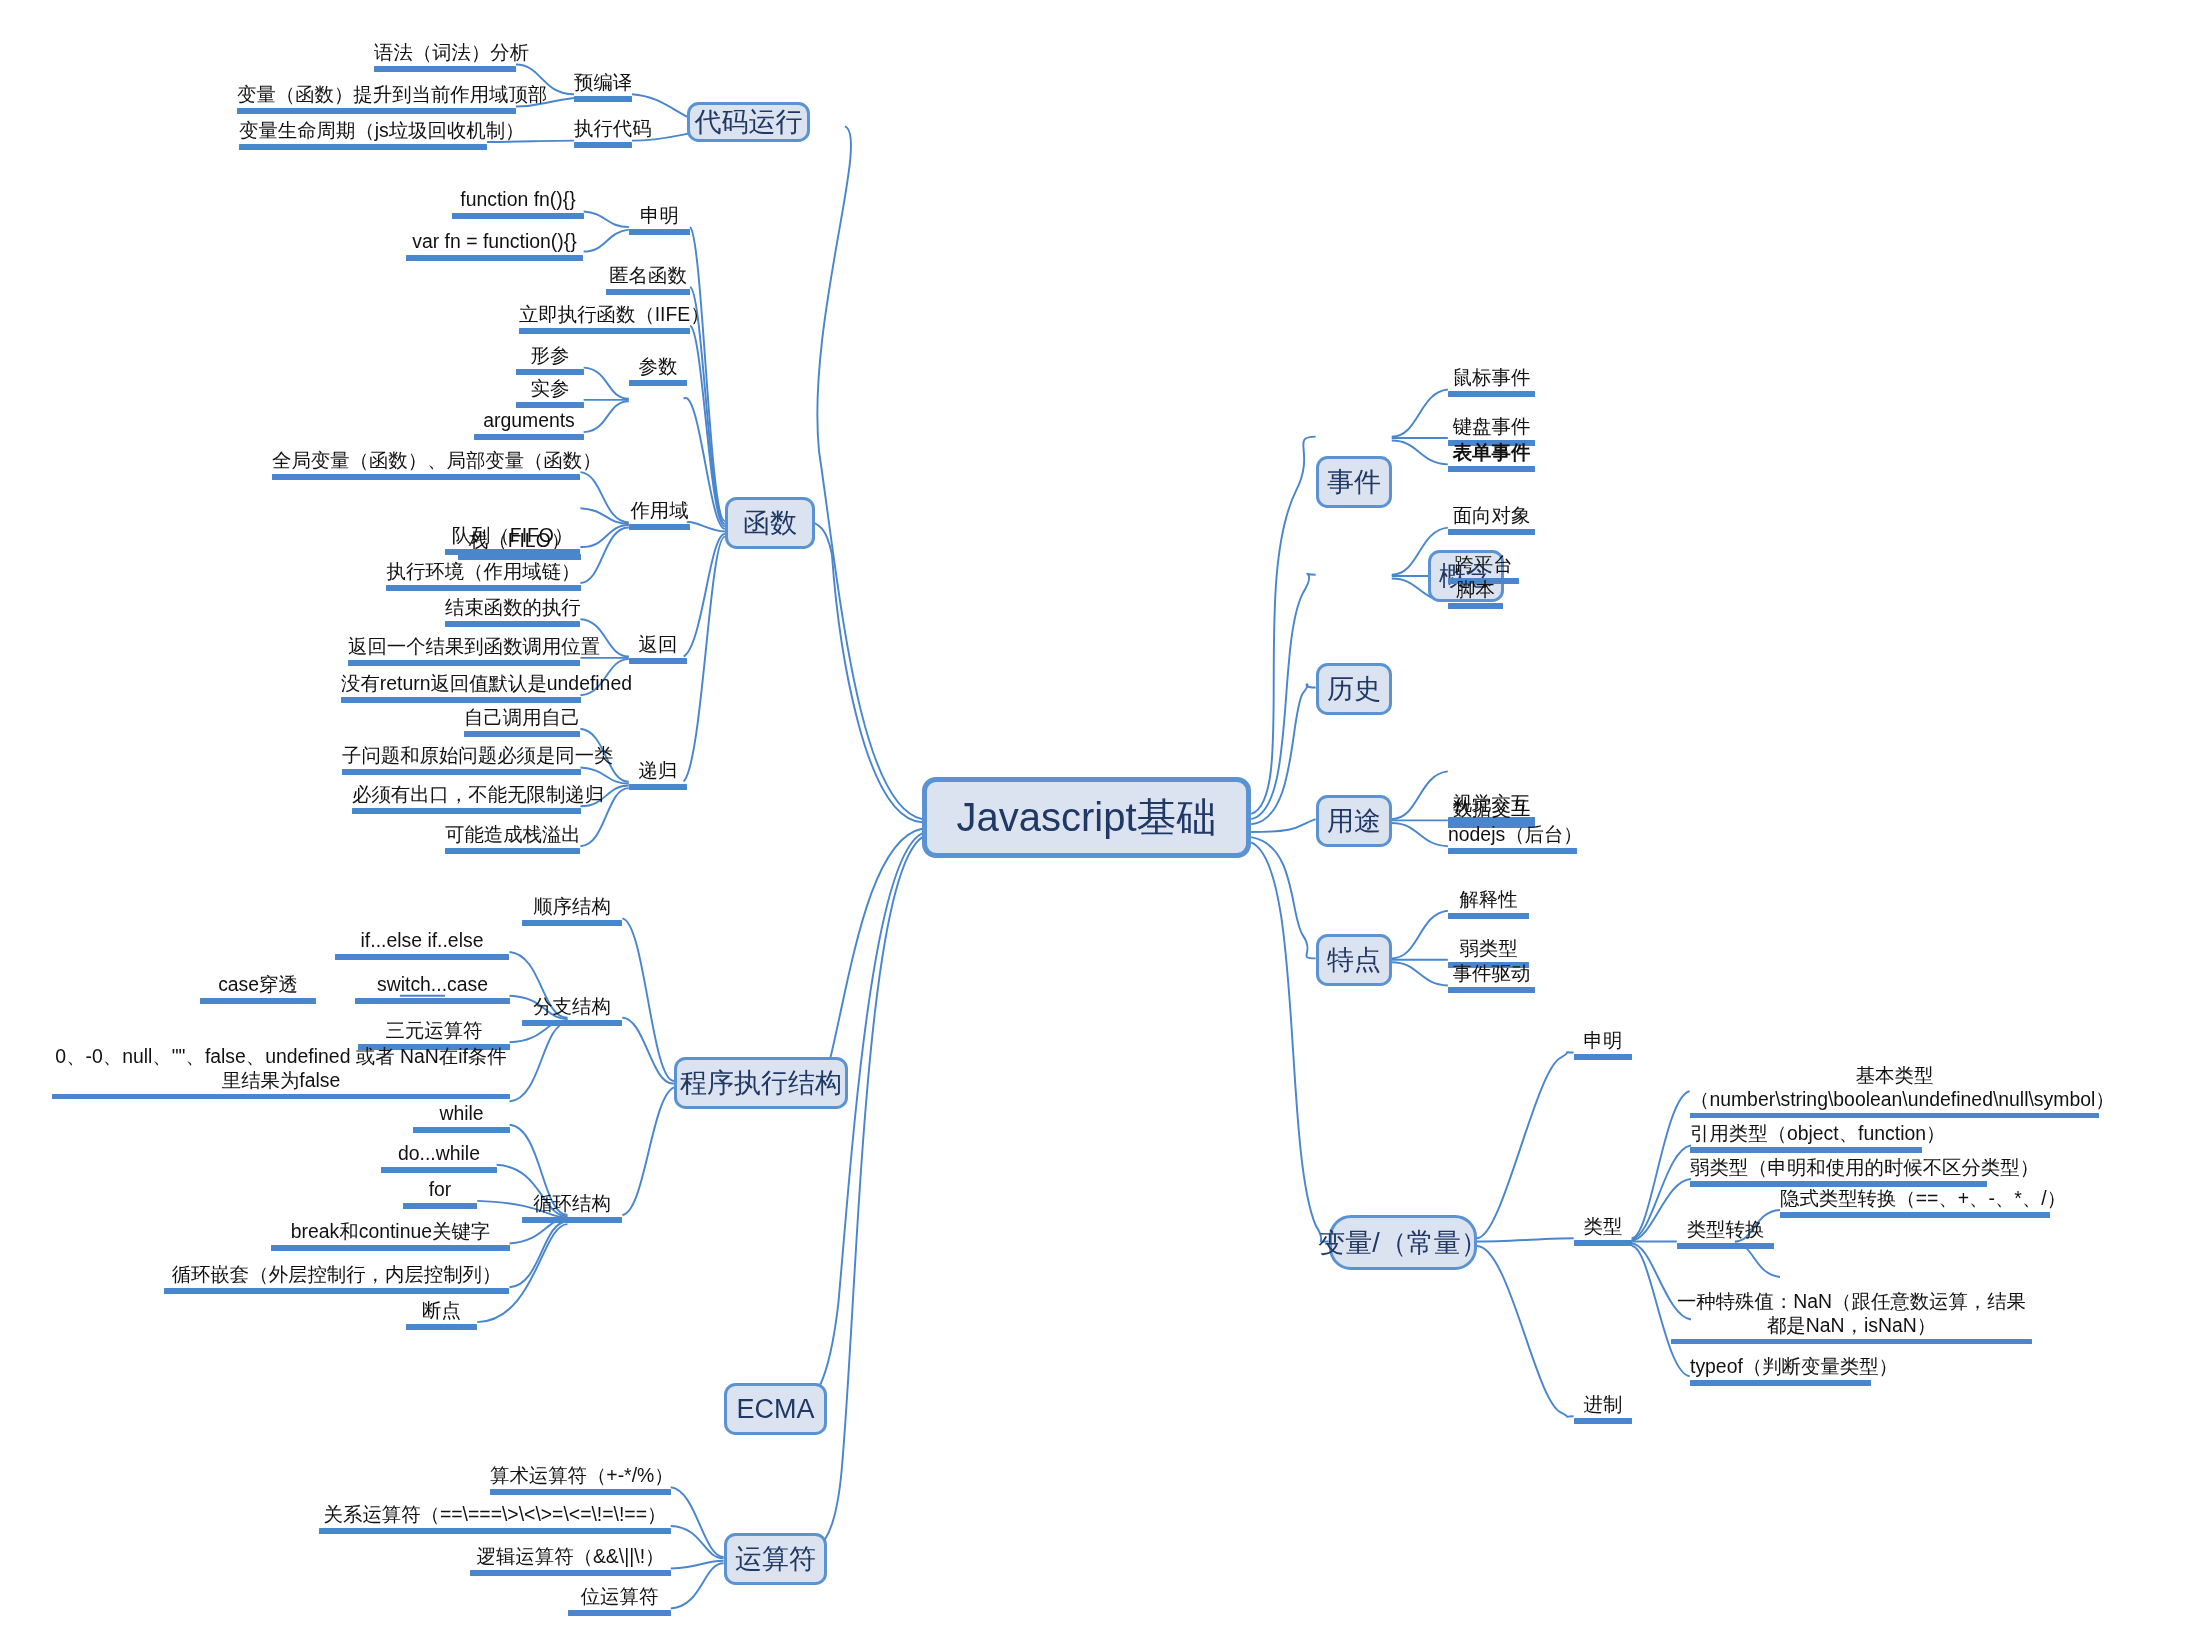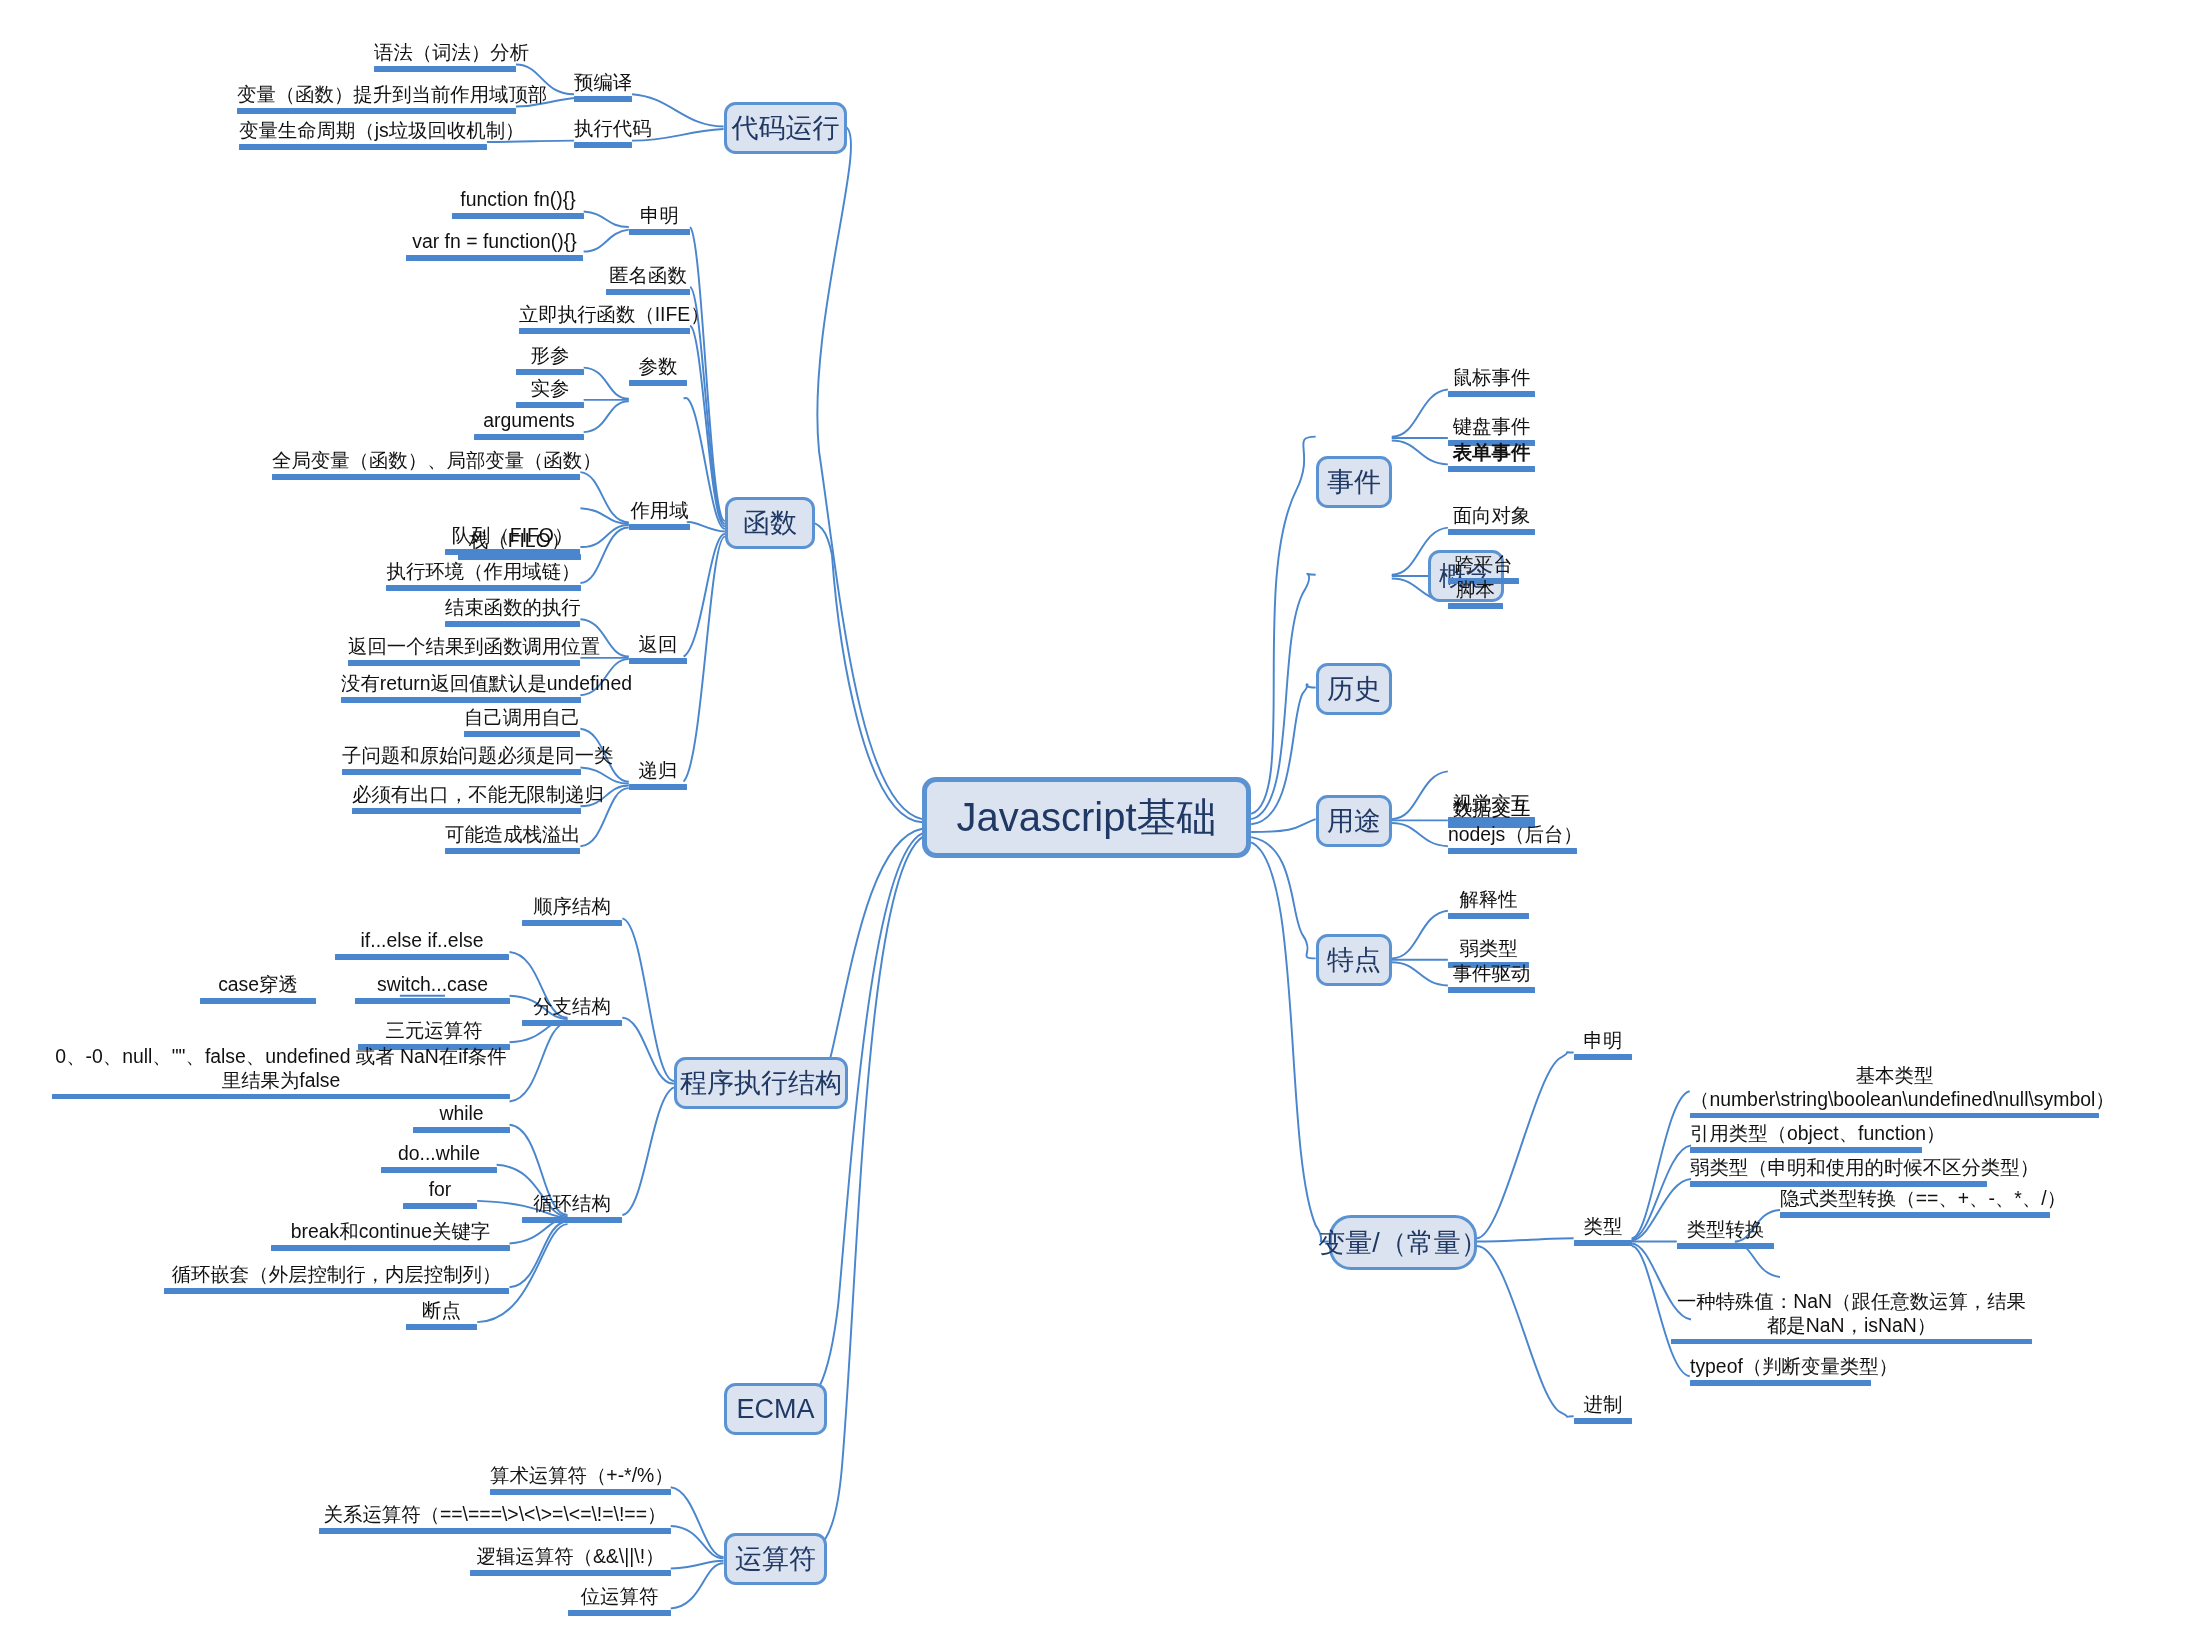--- a/index.html
+++ b/index.html
@@ -152,21 +152,21 @@
 
       <path d="M2690 1925 C 2720 1925 2720 1878 2760 1876"></path>
       <path d="M2690 1928 C 2720 1928 2720 1976 2760 1980"></path>
     </g>
   </svg>
 
   <div class="nodebox central" style="left:922px;top:777px;width:329px;height:81px;">
     <span>Javascript基础</span>
   </div>
 
-  <div class="nodebox lvl1" style="left:724px;top:102px;width:123px;height:52px;align-items:center;">
+  <div class="nodebox lvl1" style="left:687px;top:102px;width:123px;height:40px;align-items:center;">
     <span>代码运行</span>
   </div>
 
   <div class="nodebox lvl1" style="left:725px;top:497px;width:90px;height:52px;">
     <span>函数</span>
   </div>
 
   <div class="nodebox lvl1" style="left:674px;top:1057px;width:174px;height:52px;">
     <span>程序执行结构</span>
   </div>

